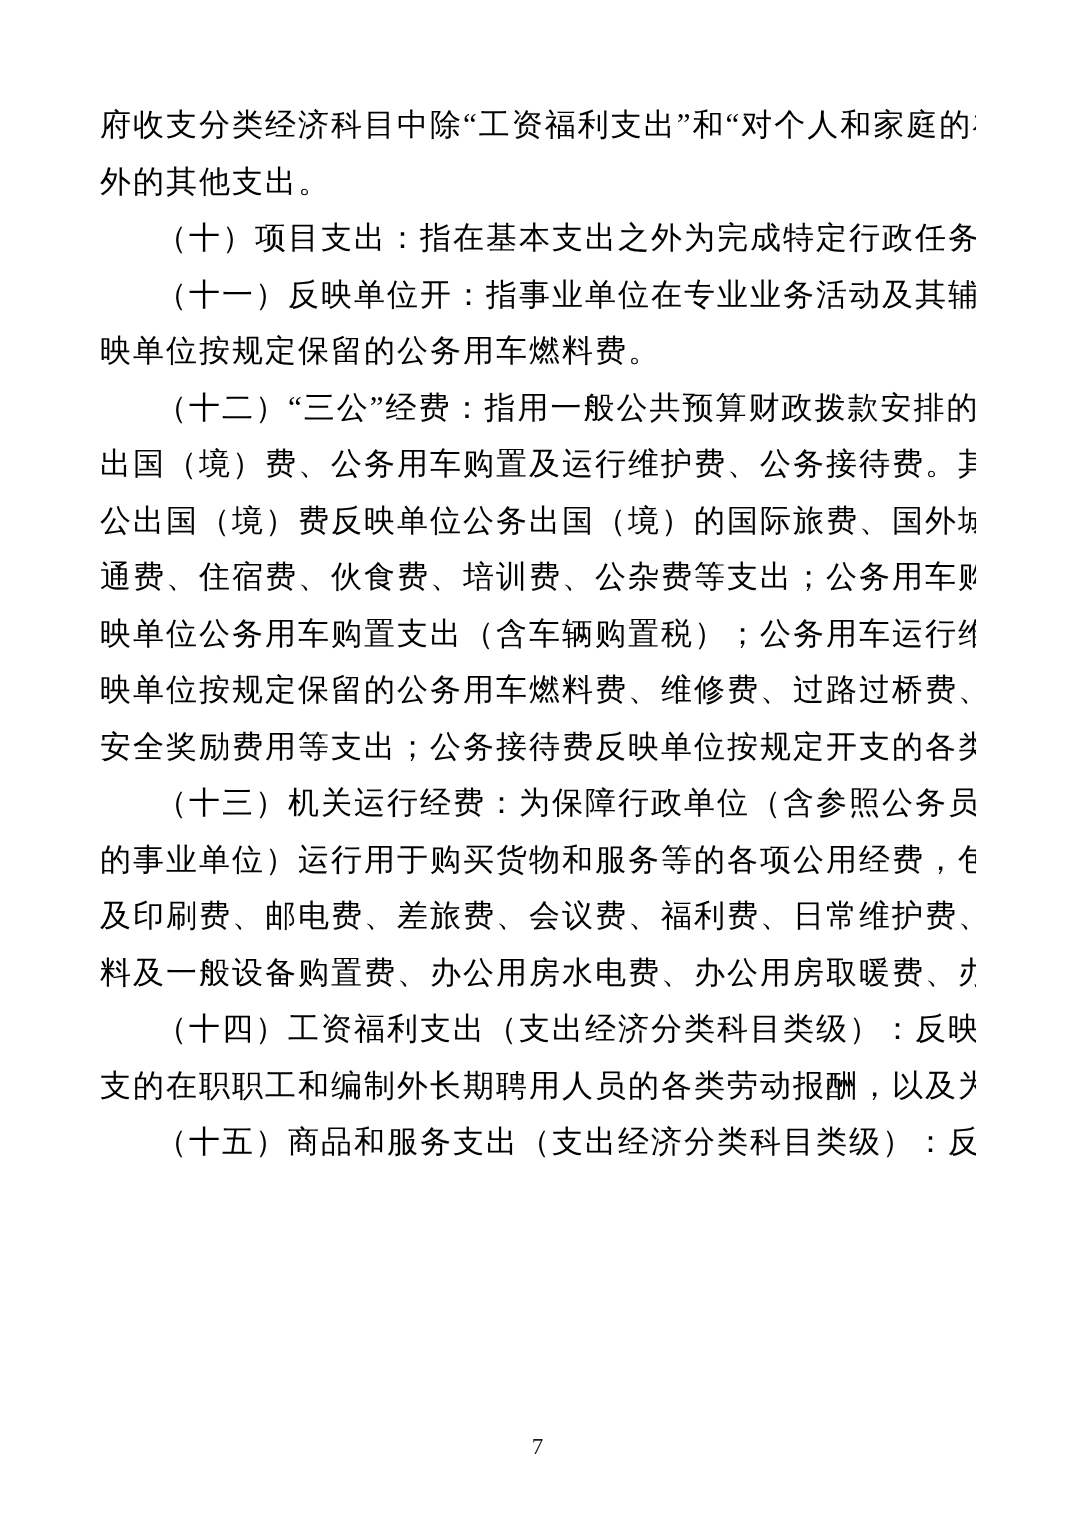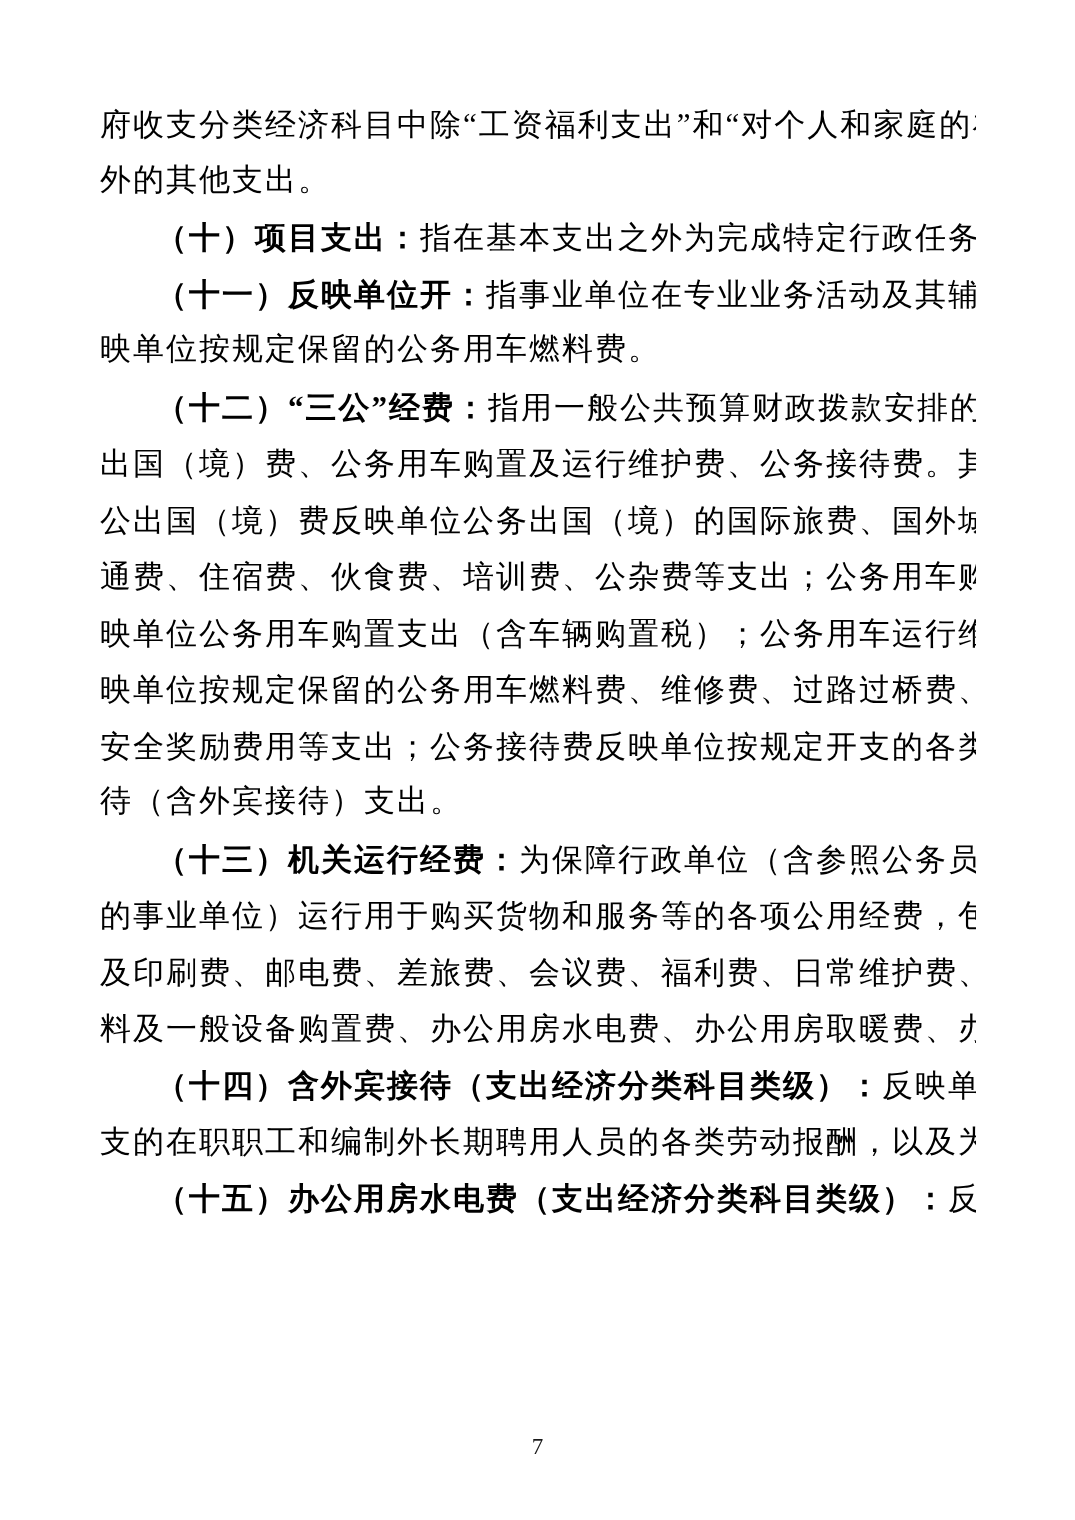--- a/index.html
+++ b/index.html
@@ -30,28 +30,27 @@
     white-space: nowrap;
     text-align: justify;
     text-align-last: justify;
     -moz-text-align-last: justify;
     text-justify: inter-character;
     overflow: hidden;
   }
   
   .line.para-end {
     text-align-last: left;
-    font-family: Liberation Mono, monospace;
     -moz-text-align-last: left;
   }
   .line.indent {
     text-indent: 56px;
   }
   .seg-bold {
-    font-weight: bold;
+    font-weight: normal;
   }
   .page-number {
     position: absolute;
     left: 0;
     top: 1432px;
     width: 100%;
     text-align: center;
     font-size: 23px;
     line-height: 30px;
     color: #1a1a1a;
@@ -67,23 +66,22 @@
       <div class="line indent"><span class="seg-bold">（十）项目支出：</span><span class="seg-regular">指在基本支出之外为完成特定行政任务和事业</span></div>
       <div class="line indent"><span class="seg-bold">（十一）反映单位开：</span><span class="seg-regular">指事业单位在专业业务活动及其辅助活动之</span></div>
       <div class="line para-end"><span class="seg-regular">映单位按规定保留的公务用车燃料费。</span></div>
       <div class="line indent"><span class="seg-bold">（十二）“三公”经费：</span><span class="seg-regular">指用一般公共预算财政拨款安排的因公</span></div>
       <div class="line"><span class="seg-regular">出国（境）费、公务用车购置及运行维护费、公务接待费。其中，因</span></div>
       <div class="line"><span class="seg-regular">公出国（境）费反映单位公务出国（境）的国际旅费、国外城市间交</span></div>
       <div class="line"><span class="seg-regular">通费、住宿费、伙食费、培训费、公杂费等支出；公务用车购置费反</span></div>
       <div class="line"><span class="seg-regular">映单位公务用车购置支出（含车辆购置税）；公务用车运行维护费反</span></div>
       <div class="line"><span class="seg-regular">映单位按规定保留的公务用车燃料费、维修费、过路过桥费、保险费、</span></div>
       <div class="line"><span class="seg-regular">安全奖励费用等支出；公务接待费反映单位按规定开支的各类公务接</span></div>
-      <div class="line para-end"><span class="seg-regular">待（含外宾接待）支出。</span></div>
       <div class="line indent"><span class="seg-bold">（十三）机关运行经费：</span><span class="seg-regular">为保障行政单位（含参照公务员法管理</span></div>
       <div class="line"><span class="seg-regular">的事业单位）运行用于购买货物和服务等的各项公用经费，包括办公</span></div>
       <div class="line"><span class="seg-regular">及印刷费、邮电费、差旅费、会议费、福利费、日常维护费、专用材</span></div>
       <div class="line"><span class="seg-regular">料及一般设备购置费、办公用房水电费、办公用房取暖费、办公用房</span></div>
-      <div class="line indent"><span class="seg-bold">（十四）含外宾接待（支出经济分类科目类级）：</span><span class="seg-regular">反映单位开</span></div>
+      <div class="line indent"><span class="seg-bold">（十四）工资福利支出（支出经济分类科目类级）：</span><span class="seg-regular">反映单位开</span></div>
       <div class="line"><span class="seg-regular">支的在职职工和编制外长期聘用人员的各类劳动报酬，以及为上述人</span></div>
-      <div class="line indent"><span class="seg-bold">（十五）办公用房水电费（支出经济分类科目类级）：</span><span class="seg-regular">反映单位</span></div>
+      <div class="line indent"><span class="seg-bold">（十五）商品和服务支出（支出经济分类科目类级）：</span><span class="seg-regular">反映单位</span></div>
     </div>
   <div class="page-number">7</div>
 </div>
 
 </body></html>

